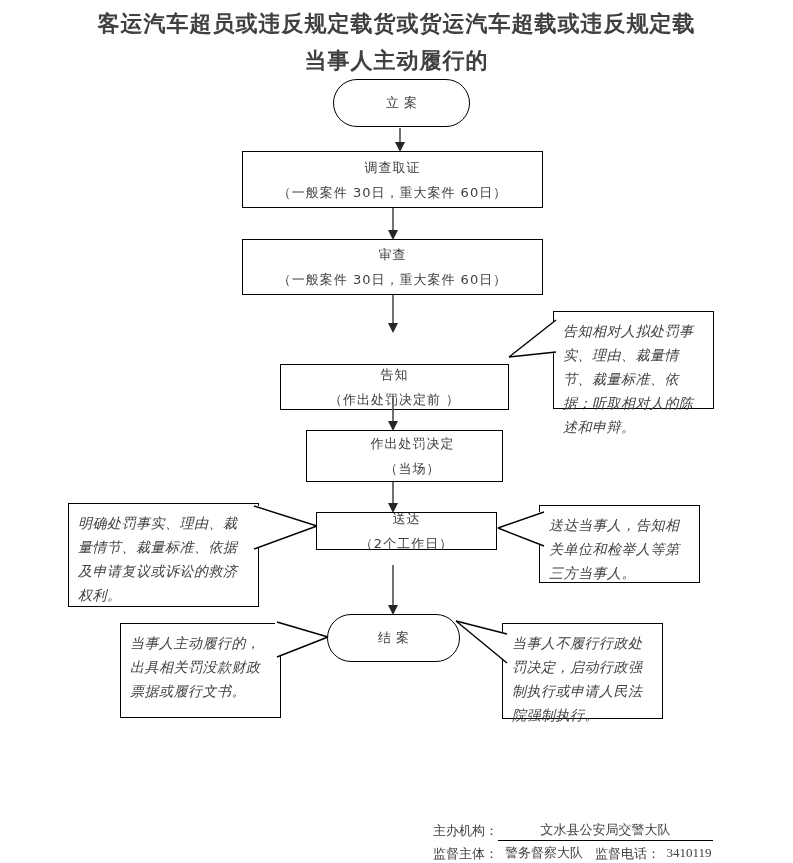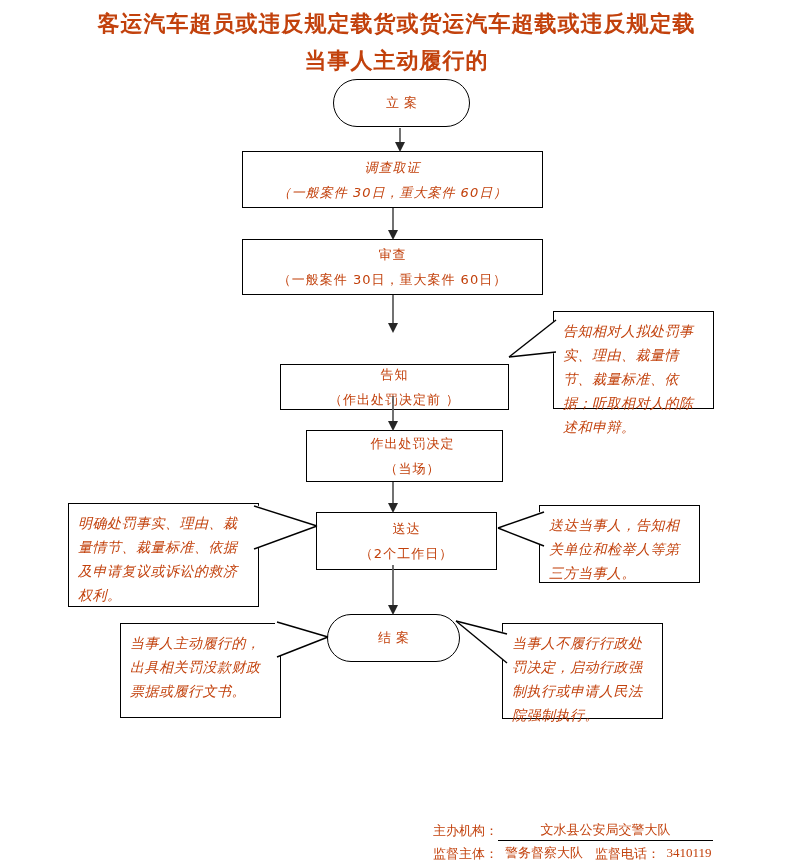--- a/index.html
+++ b/index.html
@@ -1,18 +1,18 @@
 <!DOCTYPE html>
 <html><head>
 <meta charset="utf-8">
 <style>
   html,body{margin:0;padding:0;background:#fff;}
   .page{
     position:relative;width:793px;height:863px;background:#ffffff;
-    font-family:"DejaVu Sans","Liberation Sans",sans-serif;color:#c2410c;overflow:hidden;
+    font-family:"DejaVu Sans","Liberation Sans",sans-serif;color:#404040;overflow:hidden;
   }
   .title{
     position:absolute;top:5px;left:0;width:100%;text-align:center;
     font-weight:bold;font-size:22px;line-height:37px;letter-spacing:1px;
   }
   .flow-box{
     position:absolute;box-sizing:border-box;border:1.5px solid #000;background:#fff;
     display:flex;flex-direction:column;justify-content:center;align-items:center;
     font-size:13px;line-height:25px;letter-spacing:1px;text-align:center;
   }
@@ -40,41 +40,41 @@
 
   <div class="title">
     <div>客运汽车超员或违反规定载货或货运汽车超载或违反规定载</div>
     <div>当事人主动履行的</div>
   </div>
 
   <div class="oval" style="left:333px;top:79px;width:137px;height:48px;">
     <span>立案</span>
   </div>
 
-  <div class="flow-box" style="left:242px;top:151px;width:301px;height:57px;font-style:italic;">
+  <div class="flow-box" style="left:242px;top:151px;width:301px;height:57px;">
     <div>调查取证</div>
     <div>（一般案件 30日，重大案件 60日）</div>
   </div>
 
   <div class="flow-box" style="left:242px;top:239px;width:301px;height:56px;">
     <div>审查</div>
     <div>（一般案件 30日，重大案件 60日）</div>
   </div>
 
   <div class="flow-box" style="left:280px;top:332px;width:229px;height:46px;margin-top:32px;">
     <div>告知</div>
     <div>（作出处罚决定前 ）</div>
   </div>
 
   <div class="flow-box" style="left:306px;top:430px;width:197px;height:52px;padding-left:16px;">
     <div>作出处罚决定</div>
     <div>（当场）</div>
   </div>
 
-  <div class="flow-box" style="left:316px;top:512px;width:181px;height:58px;">
+  <div class="flow-box" style="left:316px;top:512px;width:181px;height:38px;">
     <div>送达</div>
     <div>（2个工作日）</div>
   </div>
 
   <div class="oval" style="left:327px;top:614px;width:133px;height:48px;">
     <span>结案</span>
   </div>
 
   <div class="callout" style="left:553px;top:311px;width:161px;height:98px;">
     <span>告知相对人拟处罚事实、理由、裁量情节、裁量标准、依据；听取相对人的陈述和申辩。</span>

